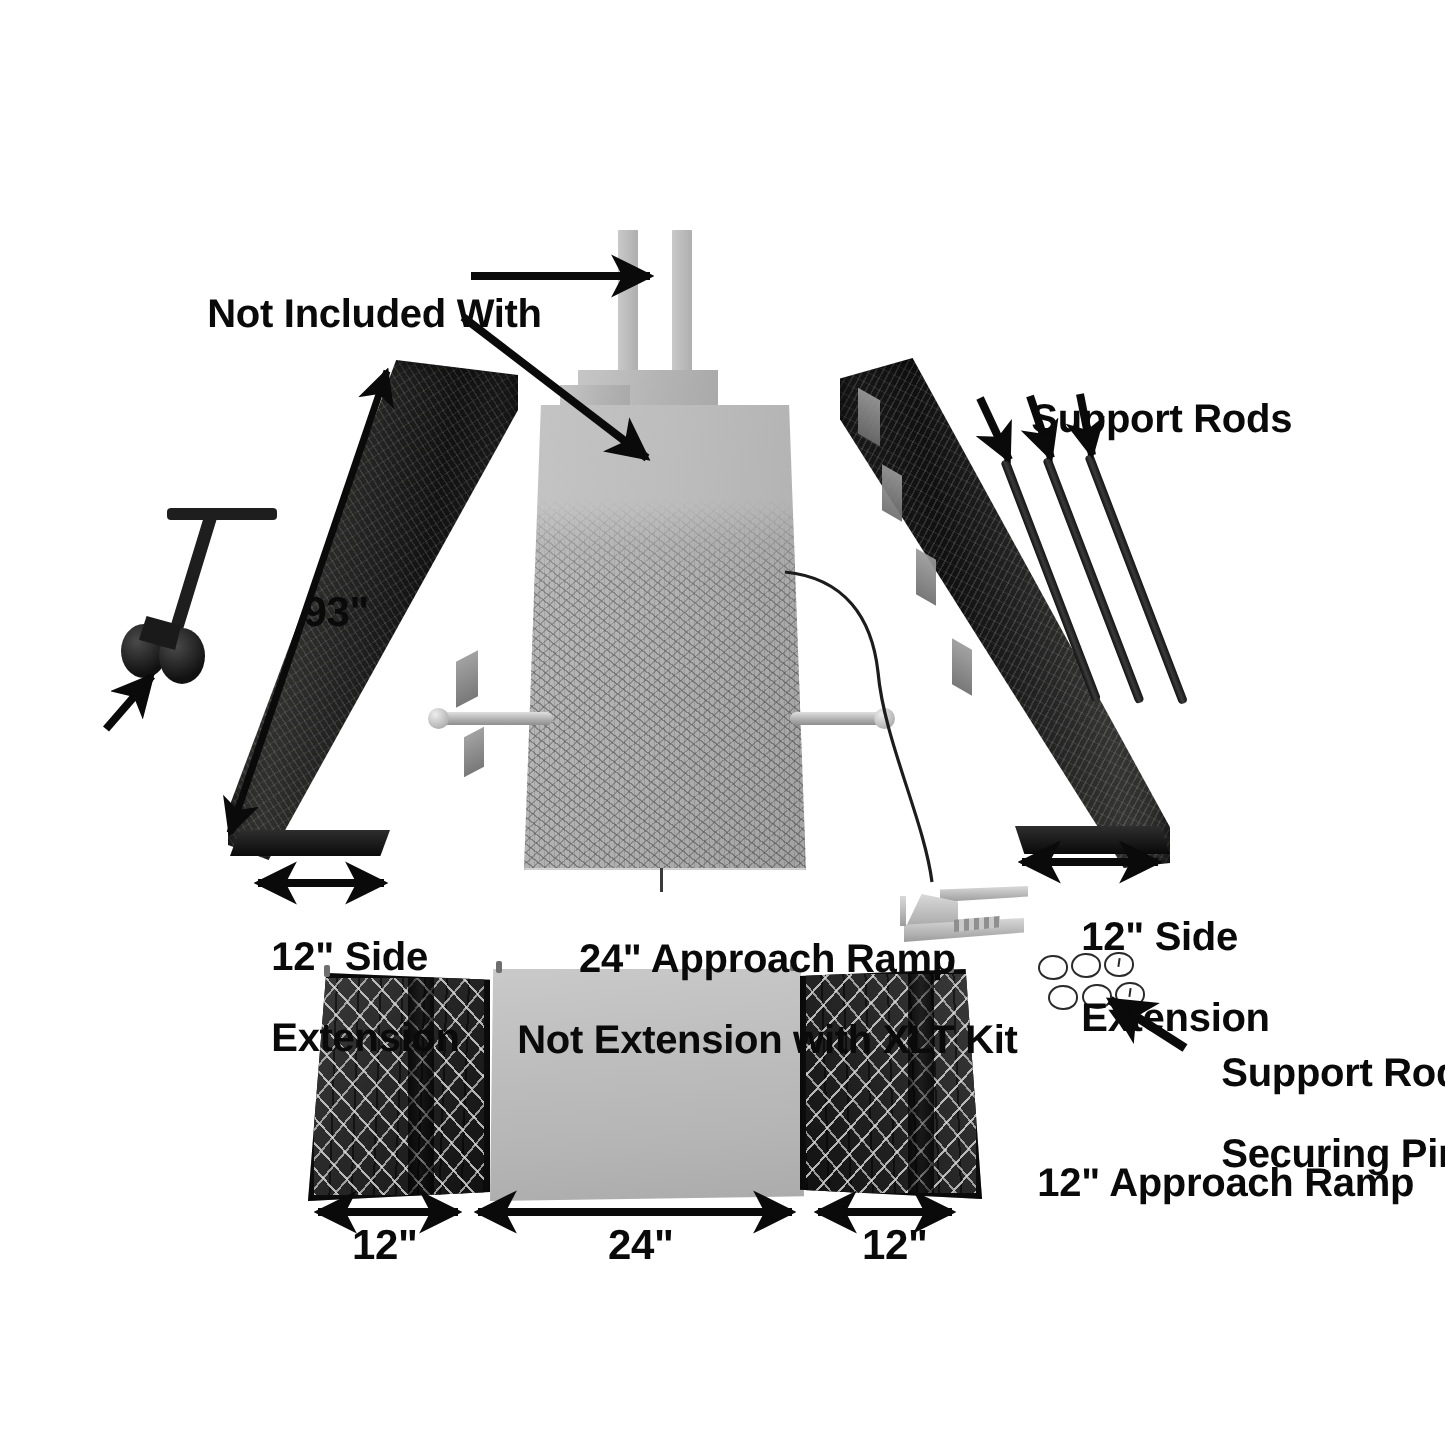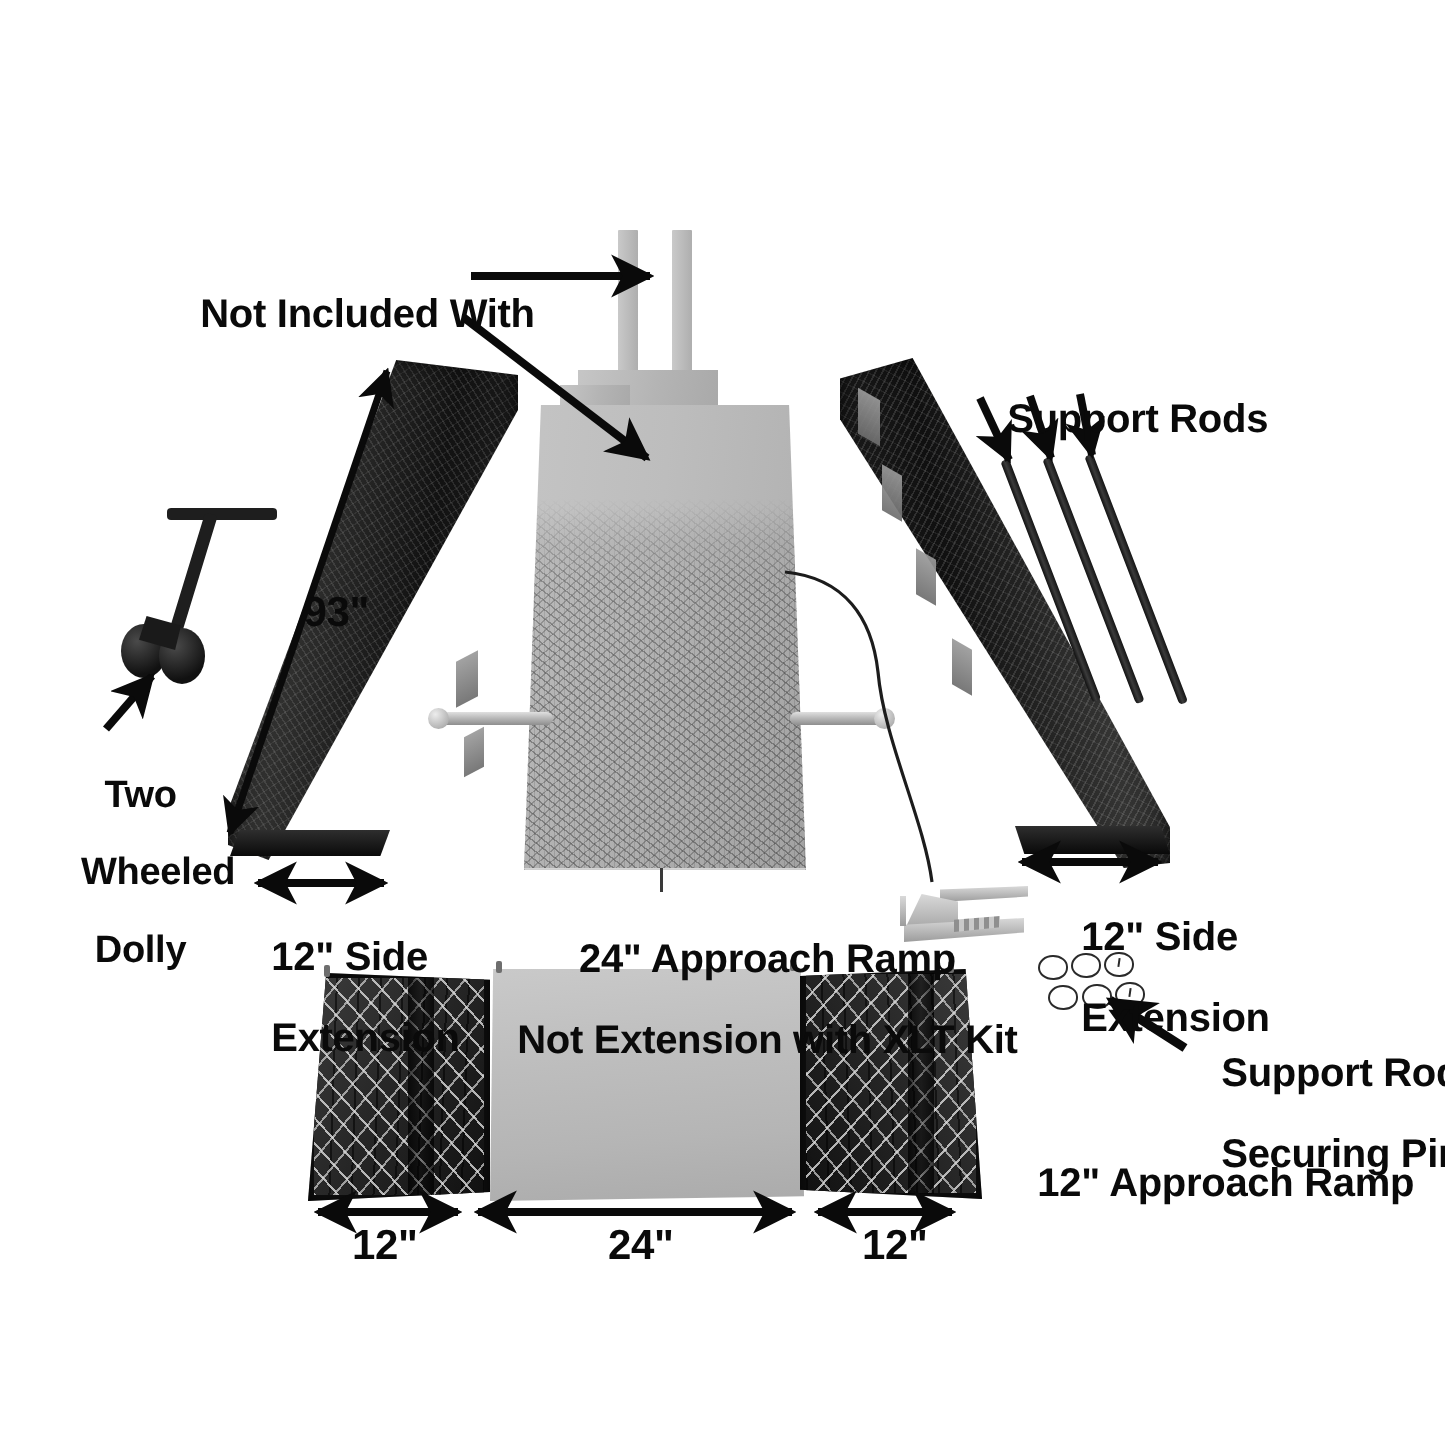--- a/index.html
+++ b/index.html
@@ -322,37 +322,32 @@
 
     <line x1="1022" y1="862" x2="1158" y2="862" stroke="#0a0a0a" stroke-width="8" marker-start="url(#ah)" marker-end="url(#ah)"></line>
 
     <line x1="1185" y1="1048" x2="1110" y2="1000" stroke="#0a0a0a" stroke-width="9" marker-end="url(#ah)"></line>
 
     <line x1="318" y1="1212" x2="458" y2="1212" stroke="#0a0a0a" stroke-width="8" marker-start="url(#ah)" marker-end="url(#ah)"></line>
     <line x1="478" y1="1212" x2="792" y2="1212" stroke="#0a0a0a" stroke-width="8" marker-start="url(#ah)" marker-end="url(#ah)"></line>
     <line x1="818" y1="1212" x2="952" y2="1212" stroke="#0a0a0a" stroke-width="8" marker-start="url(#ah)" marker-end="url(#ah)"></line>
   </svg>
 
-  <div class="label lbl-lg" style="left:157px;top:253px;">
+  <div class="label lbl-lg" style="left:164px;top:253px;">
     <span>Not Included With</span><br>
   </div>
 
-  <div class="label lbl-lg" style="left:964px;top:358px;">
+  <div class="label lbl-lg" style="left:988px;top:358px;">
     <span>Support Rods</span>
   </div>
 
   <div class="label lbl-num" style="left:258px;top:548px;">
     <span>93"</span>
   </div>
 
-  <div class="label lbl-md" style="left:40px;top:737px;text-align:center;width:160px;">
-    <span>Two</span><br>
-    <span>Wheeled</span><br>
-    <span>Dolly</span>
-  </div>
 
   <div class="label lbl-dim" style="left:228px;top:896px;">
     <span>12" Side</span><br>
     <span>Extension</span>
   </div>
 
   <div class="label lbl-dim" style="left:1038px;top:876px;">
     <span>12" Side</span><br>
     <span>Extension</span>
   </div>

